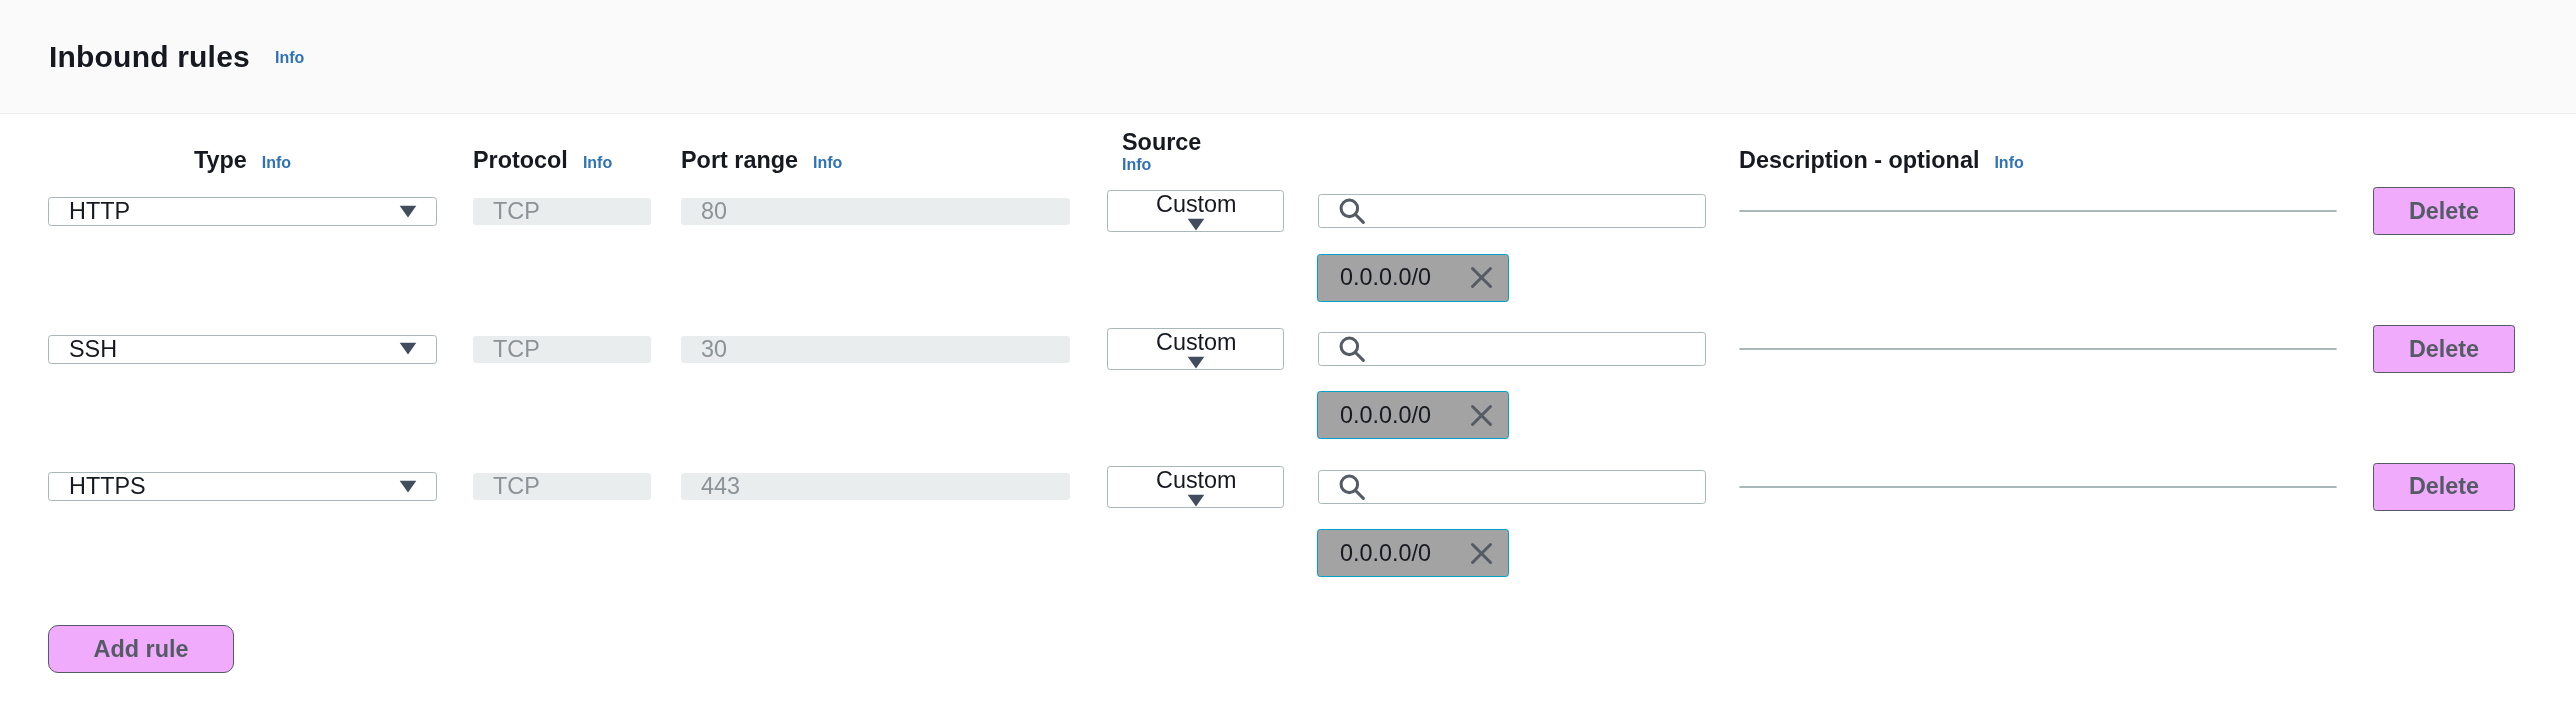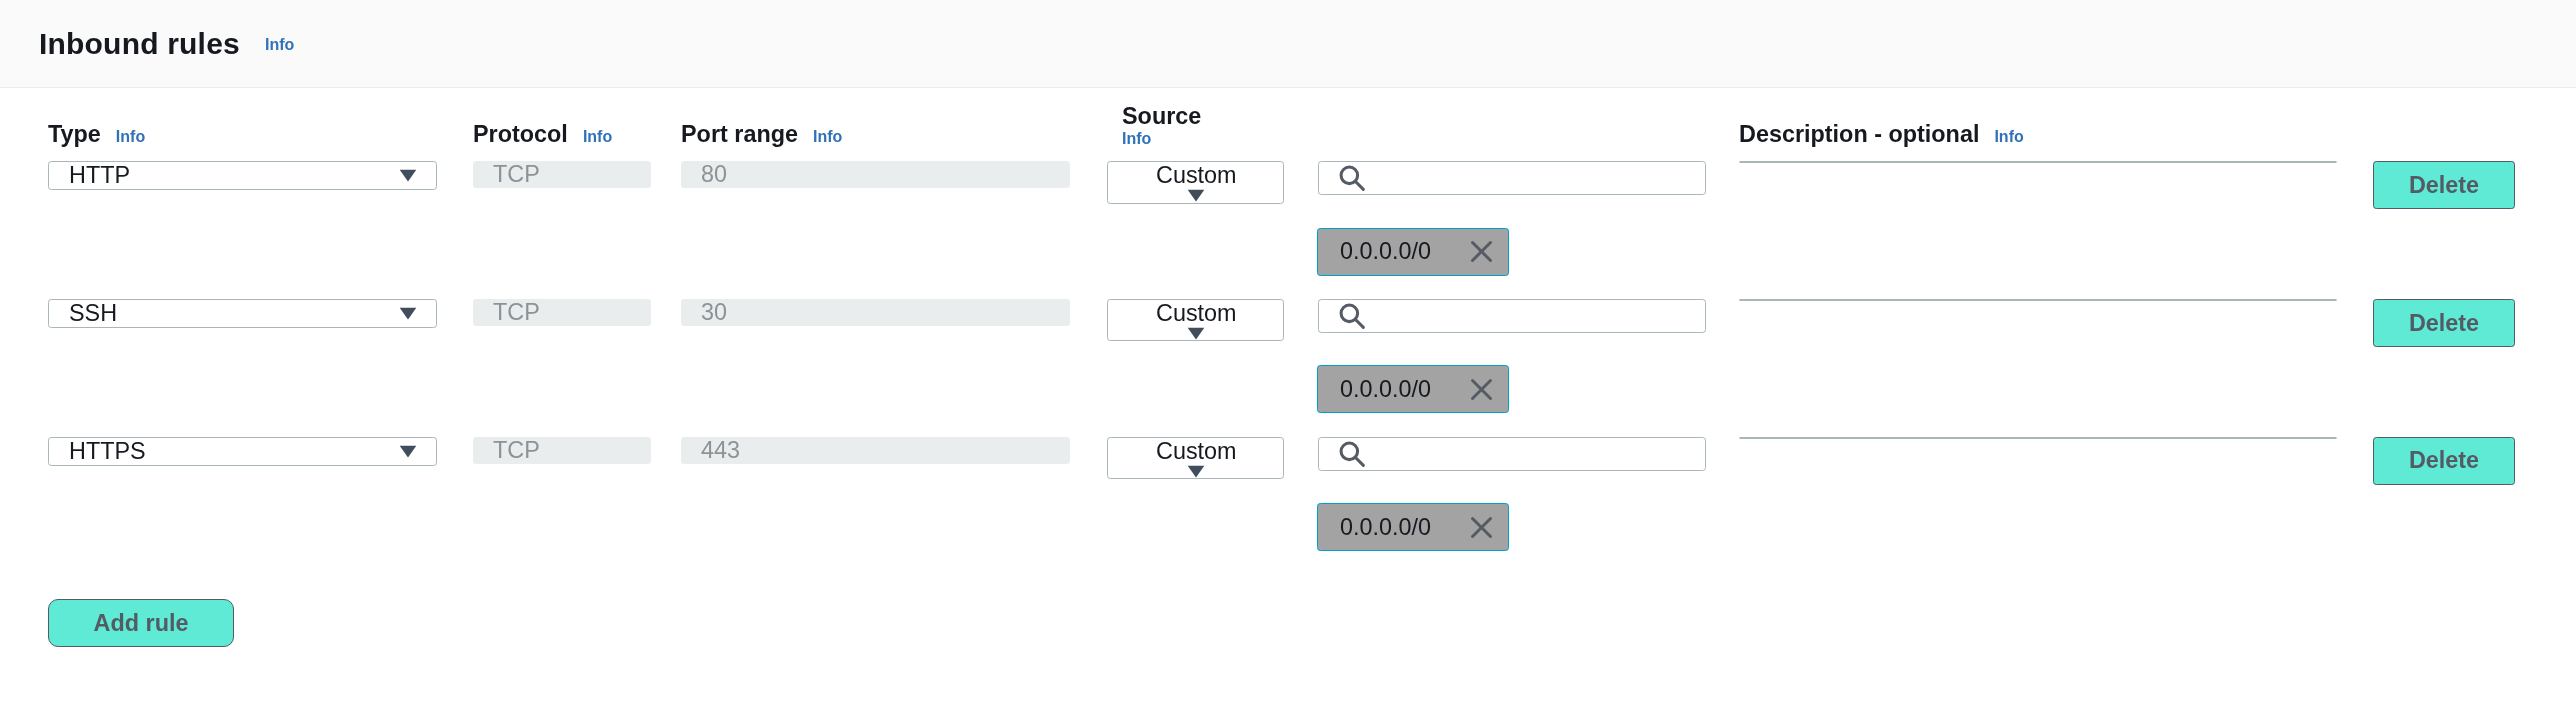--- a/index.html
+++ b/index.html
@@ -7,54 +7,54 @@
     width:2576px;height:714px;
     background:#ffffff;
     font-family:"Liberation Sans", sans-serif;
     color:#16191f;
     overflow:hidden;
     position:relative;
   }
   
   .panel-header{
     box-sizing:border-box;
-    height:88px;
+    height:114px;
     background:#fafafa;
     border-bottom:1.7px solid #eaeded;
     display:flex;align-items:center;
-    padding-left:39px;
+    padding-left:49px;
   }
   .panel-title{
     font-size:30px;font-weight:700;color:#16191f;letter-spacing:0.2px;
   }
   .info-link{
     font-size:16px;font-weight:700;color:#2f72b8;text-decoration:none;cursor:pointer;
   }
   .panel-header .info-link{margin-left:25px;position:relative;top:1.7px;}
 
   
   .content{padding:0 0 0 48px;}
   .labels-row{
     display:flex;align-items:flex-end;
     margin-top:25px;height:35px;
   }
   .col-label{display:flex;align-items:baseline;}
   .col-label .label-text{font-size:23.4px;font-weight:700;color:#16191f;}
   .col-label .info-link{margin-left:15px;}
 
   
-  .w-type{width:389px;}
+  .w-type{width:389px;justify-content:center;}
   .w-protocol{width:178px;margin-left:36px;}
   .w-port{width:389px;margin-left:30px;}
   .w-source{width:177px;margin-left:37px;flex-direction:column;}
   .w-search{width:388px;margin-left:34px;}
   .w-desc{width:598px;margin-left:33px;}
   .w-delete{width:142px;margin-left:36px;}
 
-  .rule-inputs{display:flex;align-items:flex-start;height:48px;}
+  .rule-inputs{display:flex;align-items:center;height:48px;}
   .rule-block{margin-bottom:23.4px;}
 
   
   .select{
     box-sizing:border-box;
     background:#ffffff;
     border:1.7px solid #aab7b8;
     border-radius:3.3px;
     display:flex;align-items:center;justify-content:space-between;
     padding:0 18.4px 0 20px;
@@ -78,21 +78,21 @@
     display:flex;align-items:center;
     padding:0 16.7px;
     font-size:23.4px;color:#16191f;
     cursor:text;
   }
   .search-input{padding-left:16.7px;}
   .search-icon-svg{width:32px;height:32px;flex:none;}
 
   .btn{
     box-sizing:border-box;
-    background:#5eead4;
+    background:#f0abfc;
     border:1.7px solid #545b64;
     border-radius:3.3px;
     display:flex;align-items:center;justify-content:center;
     font-size:23.4px;font-weight:700;color:#545b64;
     cursor:pointer;
     height:48px;
   }
 
   
   .token-row{

